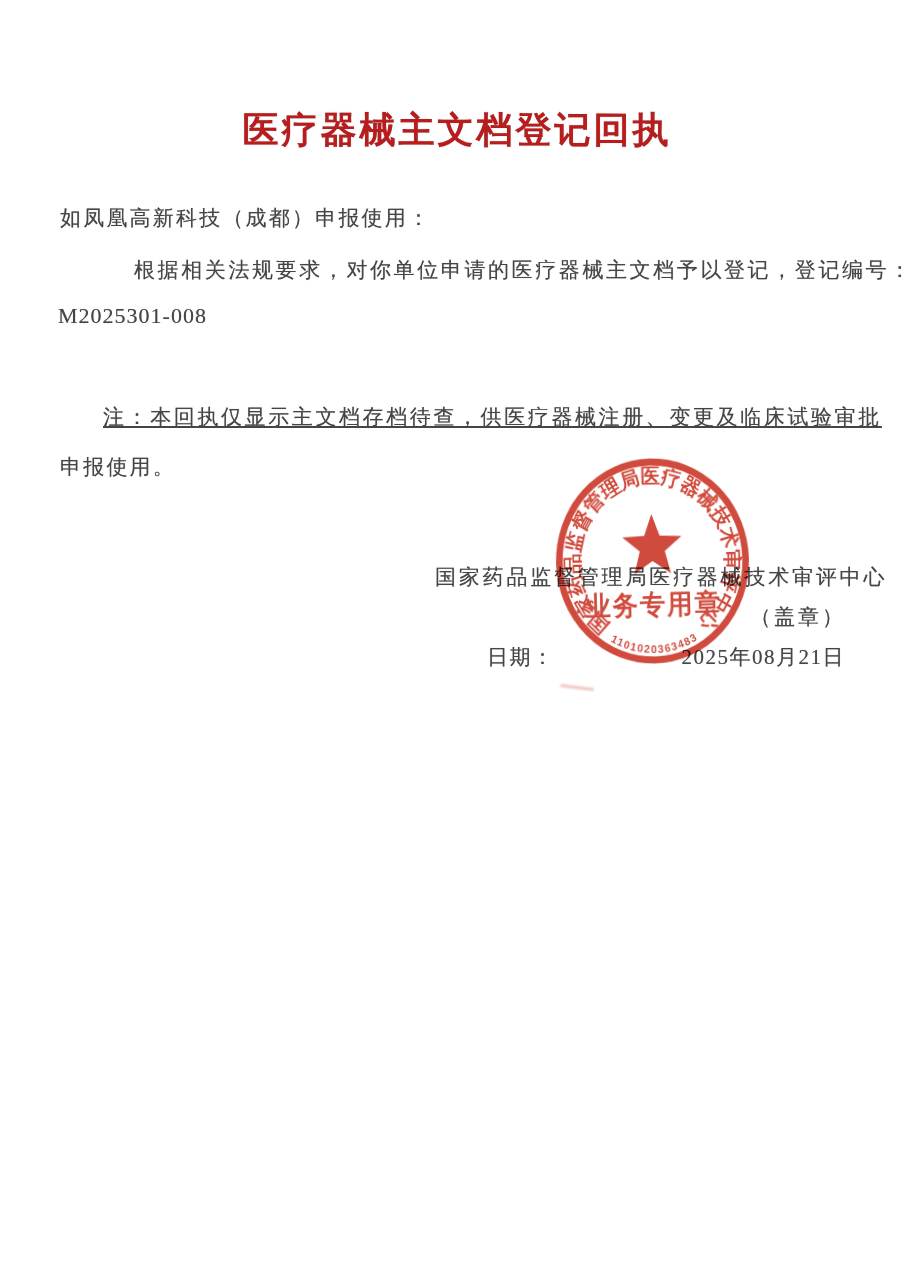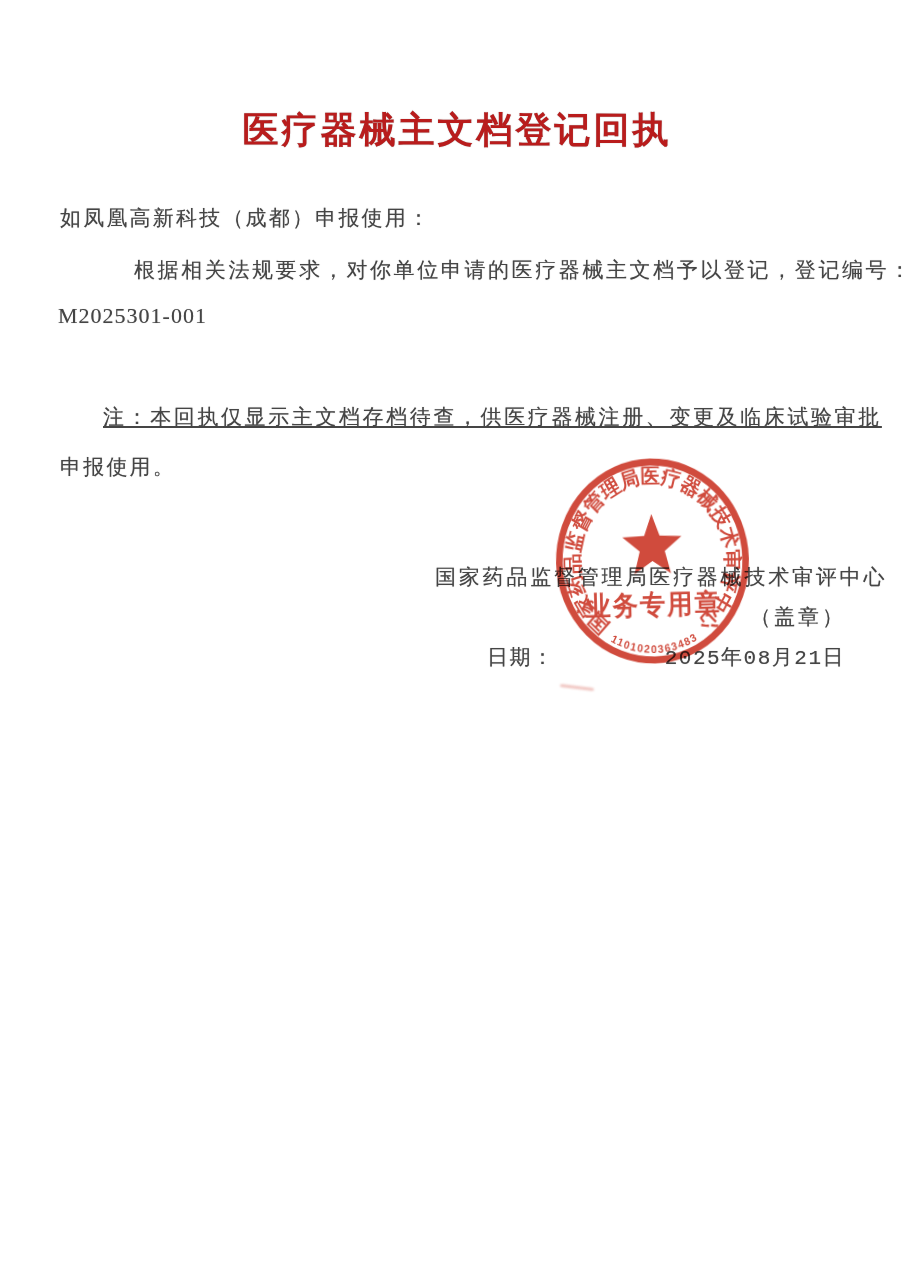--- a/index.html
+++ b/index.html
@@ -48,21 +48,20 @@
     position: absolute;
     left: 487px;
     top: 643px;
     width: 358px;
     display: flex;
     justify-content: space-between;
     font-size: 21px;
     letter-spacing: 1.5px;
     white-space: nowrap;
     text-shadow: 0 0 0.8px rgba(80,80,80,.55);
-    font-family: Liberation Mono, monospace;
   }
   .seal {
     position: absolute;
     left: 549px;
     top: 451px;
     width: 207px;
     height: 220px;
     mix-blend-mode: multiply;
     opacity: 0.92;
     transform: rotate(-1.5deg);
@@ -84,21 +83,21 @@
 <body>
 
 <div class="page">
 
   <div class="doc-title">医疗器械主文档登记回执</div>
 
   <div class="line recipient">如凤凰高新科技（成都）申报使用：</div>
 
   <div class="line body-line">根据相关法规要求，对你单位申请的医疗器械主文档予以登记，登记编号：</div>
 
-  <div class="line reg-number">M2025301-001</div>
+  <div class="line reg-number">M2025301-008</div>
 
   <div class="line note-line1">注：本回执仅显示主文档存档待查，供医疗器械注册、变更及临床试验审批</div>
 
   <div class="line note-line2">申报使用。</div>
 
   <div class="line issuer">国家药品监督管理局医疗器械技术审评中心</div>
 
   <div class="line stamp-label">（盖章）</div>
 
   <div class="date-row">

